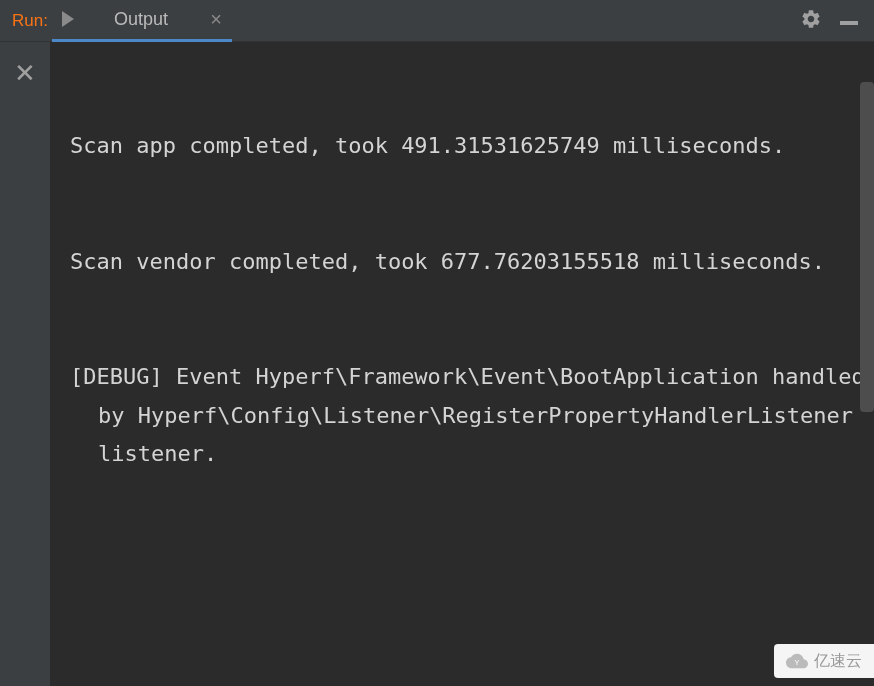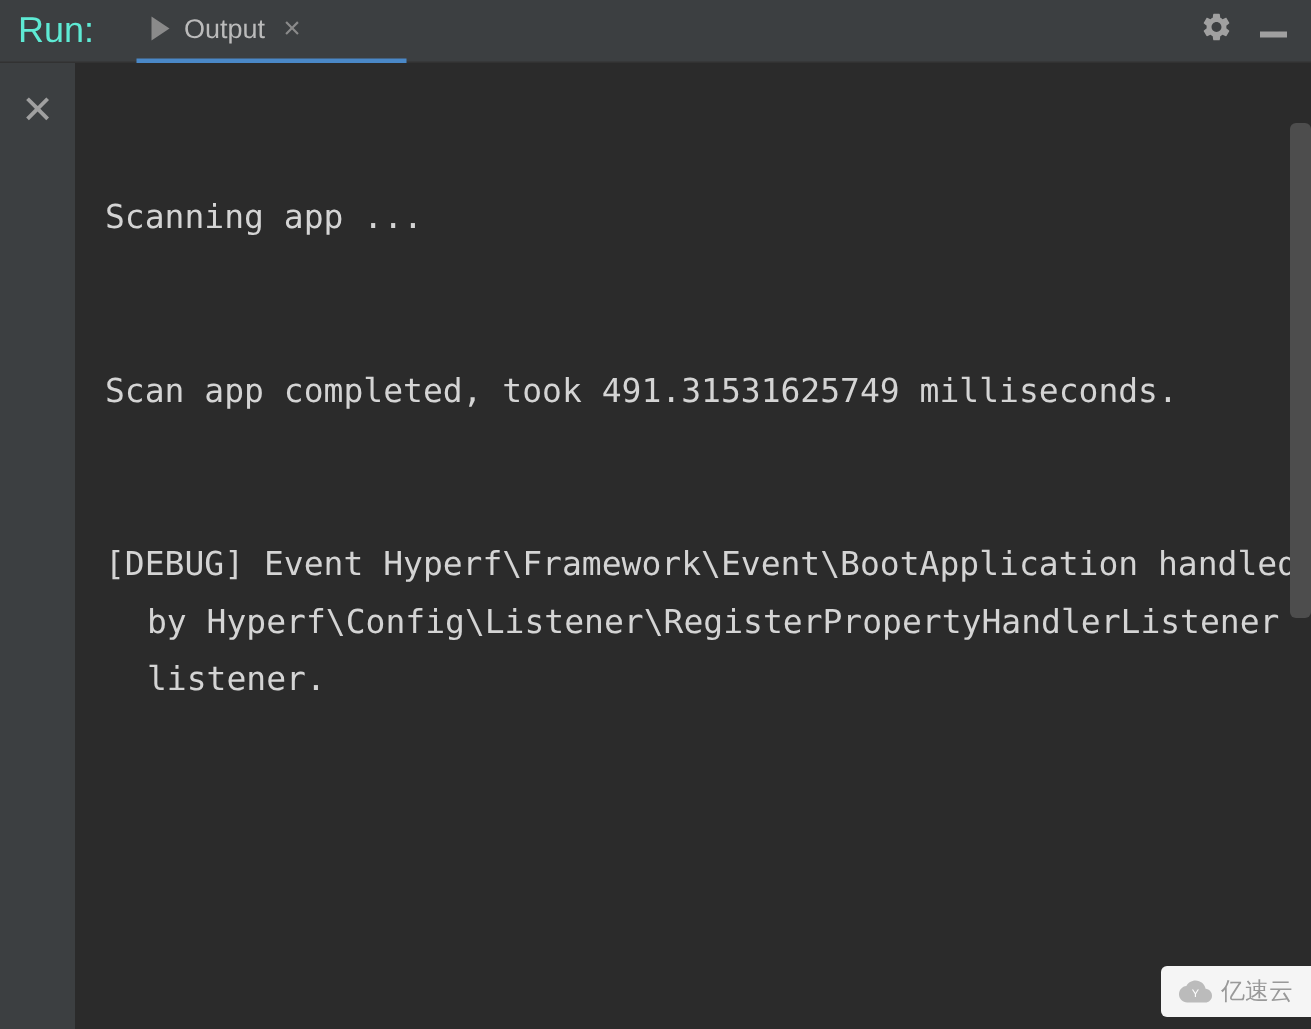--- a/index.html
+++ b/index.html
@@ -17,33 +17,34 @@
     }
     .header {
       height: 42px;
       background: #3c3f41;
       display: flex;
       align-items: center;
       padding: 0 8px;
       border-bottom: 1px solid #323232;
     }
     .run-label {
-      color: #5eead4;
-      font-size: 24px;
-      margin-right: 28px;
+      color: #f97316;
+      font-size: 17px;
+      margin-right: 4px;
       padding-left: 4px;
     }
     .tab {
       display: flex;
       align-items: center;
       gap: 10px;
       padding: 0 10px;
       height: 42px;
       border-bottom: 3px solid #4a88c7;
       min-width: 180px;
+      justify-content: space-between;
     }
     .tab .play-icon {
       width: 0;
       height: 0;
       border-left: 12px solid #8a8a8a;
       border-top: 8px solid transparent;
       border-bottom: 8px solid transparent;
     }
     .tab-label {
       color: #bbbbbb;
@@ -152,22 +153,22 @@
     </span>
     <div class="minimize-icon"></div>
   </div>
 </div>
 
 <div class="body-area">
   <div class="gutter">
     <span class="close-main-icon">✕</span>
   </div>
   <div class="console">
-    <div class="log-line">Scanning app ...</div>
     <div class="log-line">Scan app completed, took 491.31531625749 milliseconds.</div>
+    <div class="log-line">Scan vendor completed, took 677.76203155518 milliseconds.</div>
     <div class="log-line">[DEBUG] Event Hyperf\Framework\Event\BootApplication handled by Hyperf\Config\Listener\RegisterPropertyHandlerListener listener.</div>
     
     
     
     <div class="scrollbar-track"></div>
   </div>
 </div>
 
 <div class="watermark">
   <svg viewBox="0 0 24 24">

